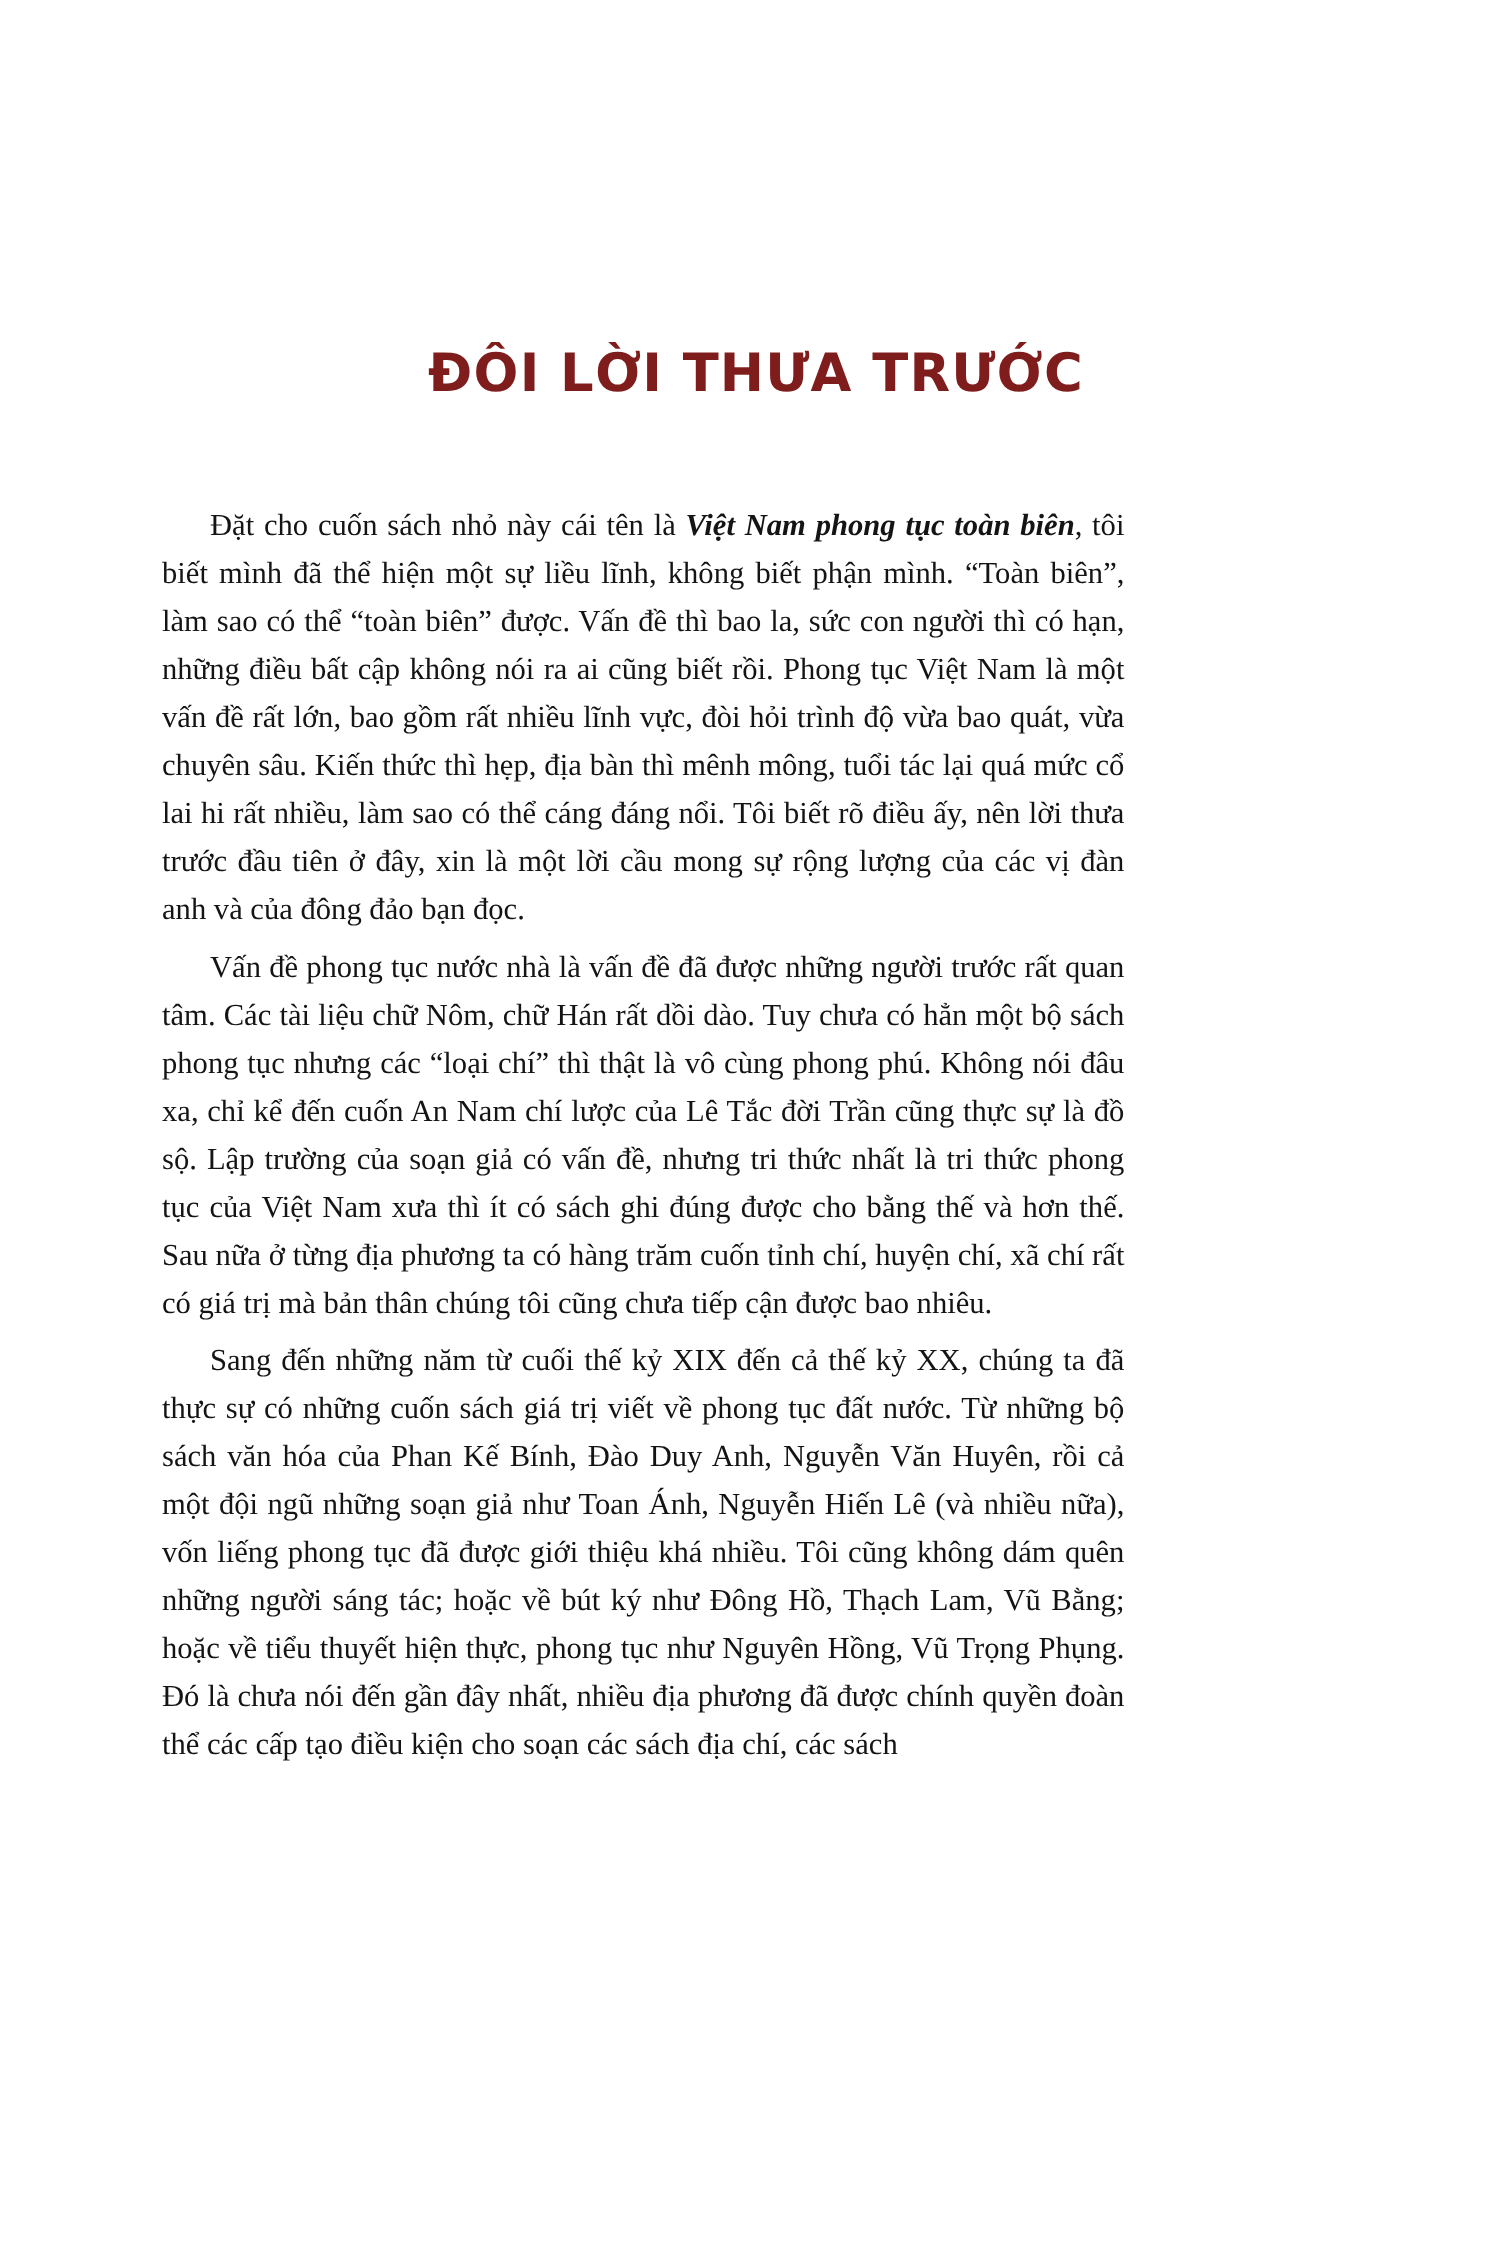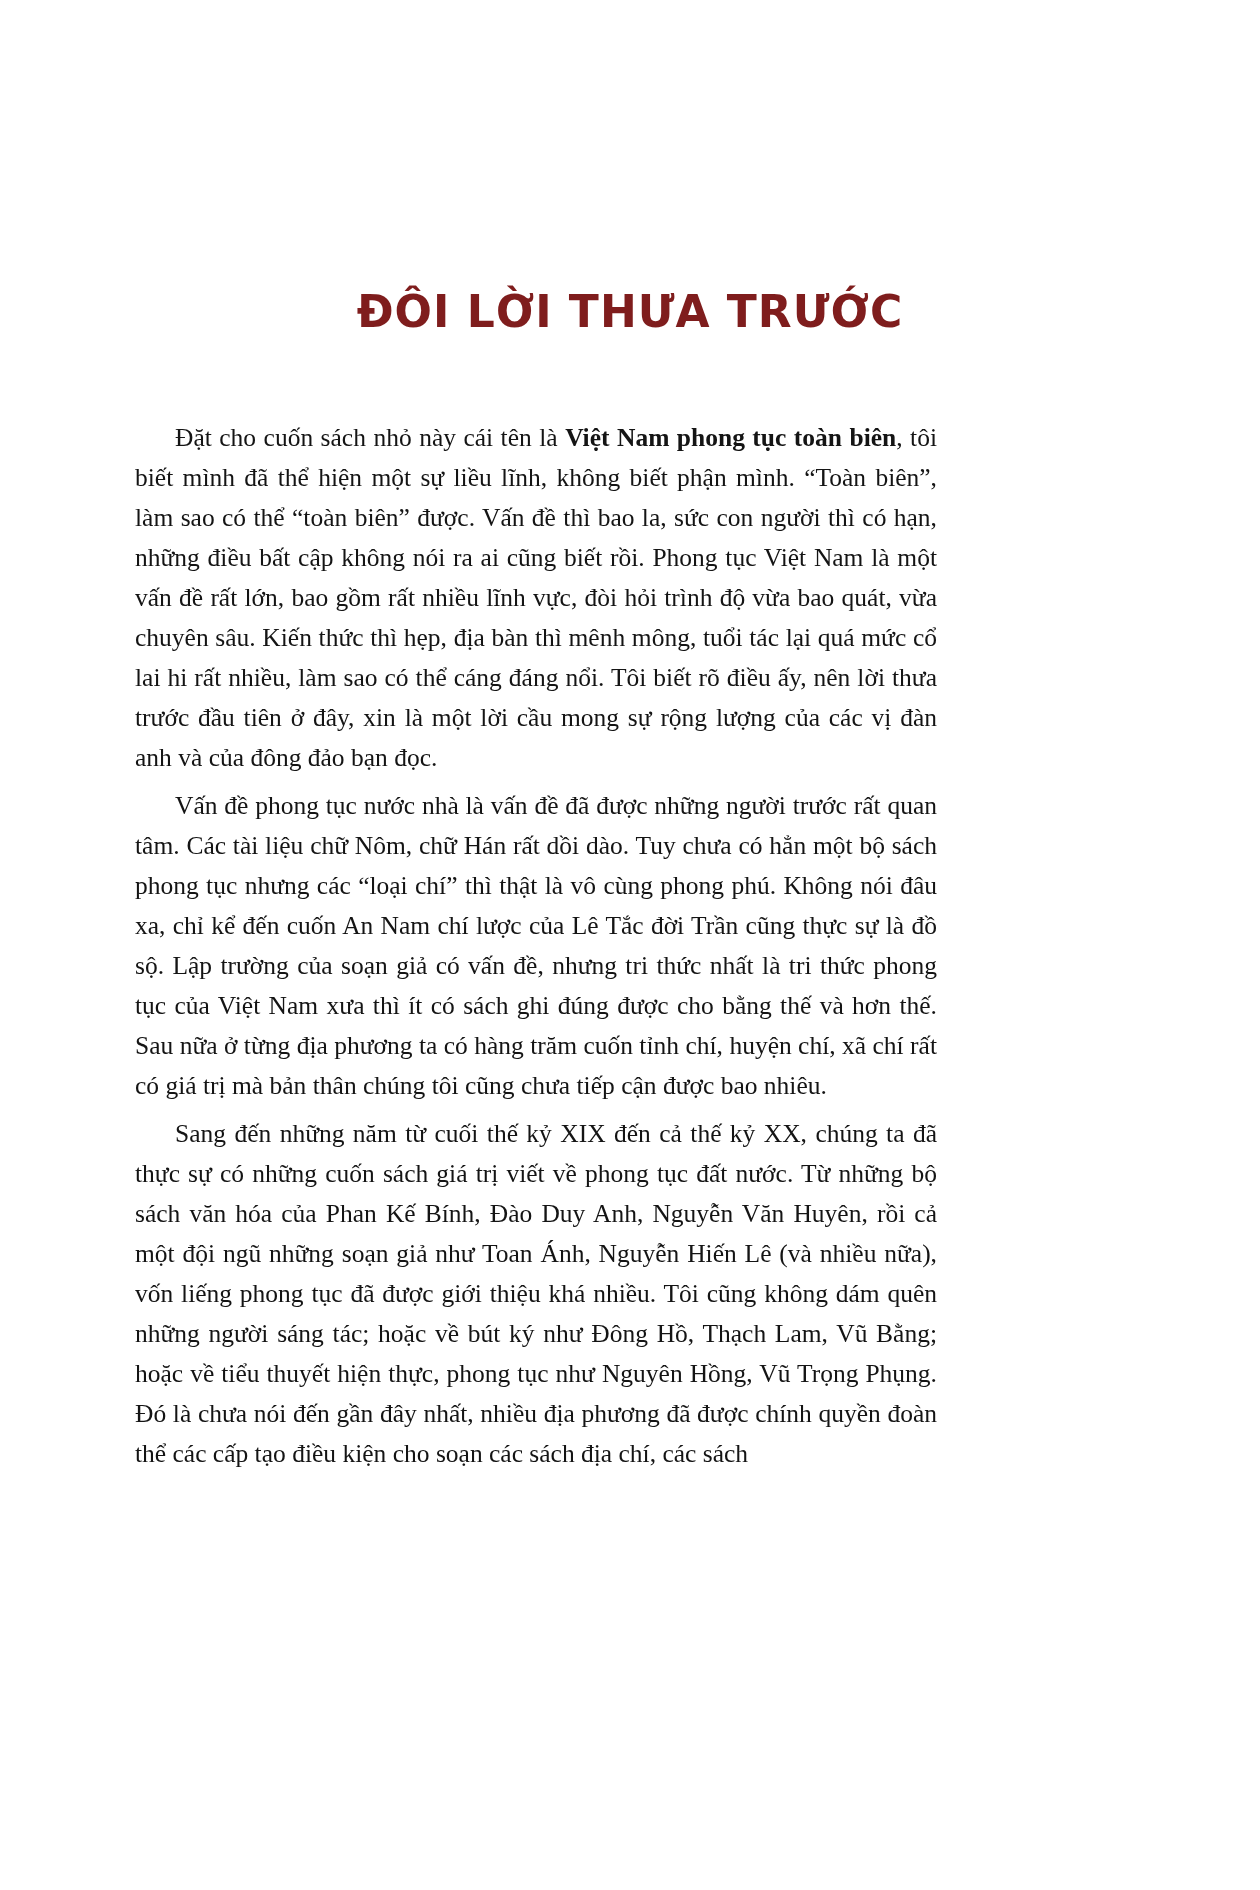--- a/index.html
+++ b/index.html
@@ -38,20 +38,21 @@
     line-height: 40px;
     text-align: justify;
     text-justify: inter-word;
   }
   .body-text p {
     margin: 0 0 8px 0;
     text-indent: 40px;
   }
   .seg-bold-italic {
     font-weight: bold;
+    font-style: italic;
   }
   .seg-italic {
   }
 </style>
 </head>
 <body>
 
 <div class="page">
   <h1 class="title">ĐÔI LỜI THƯA TRƯỚC</h1>
   <div class="body-text">

